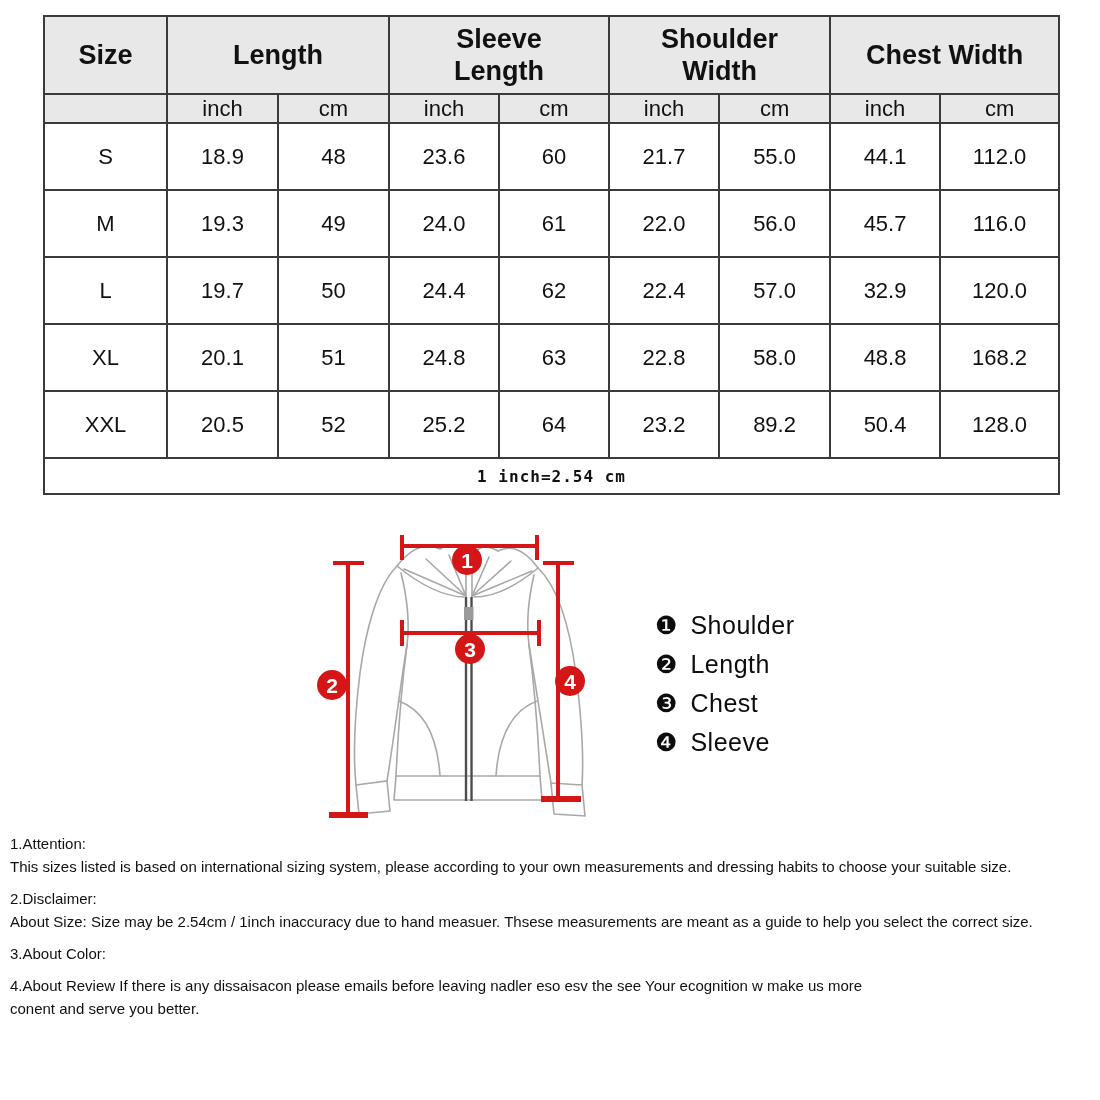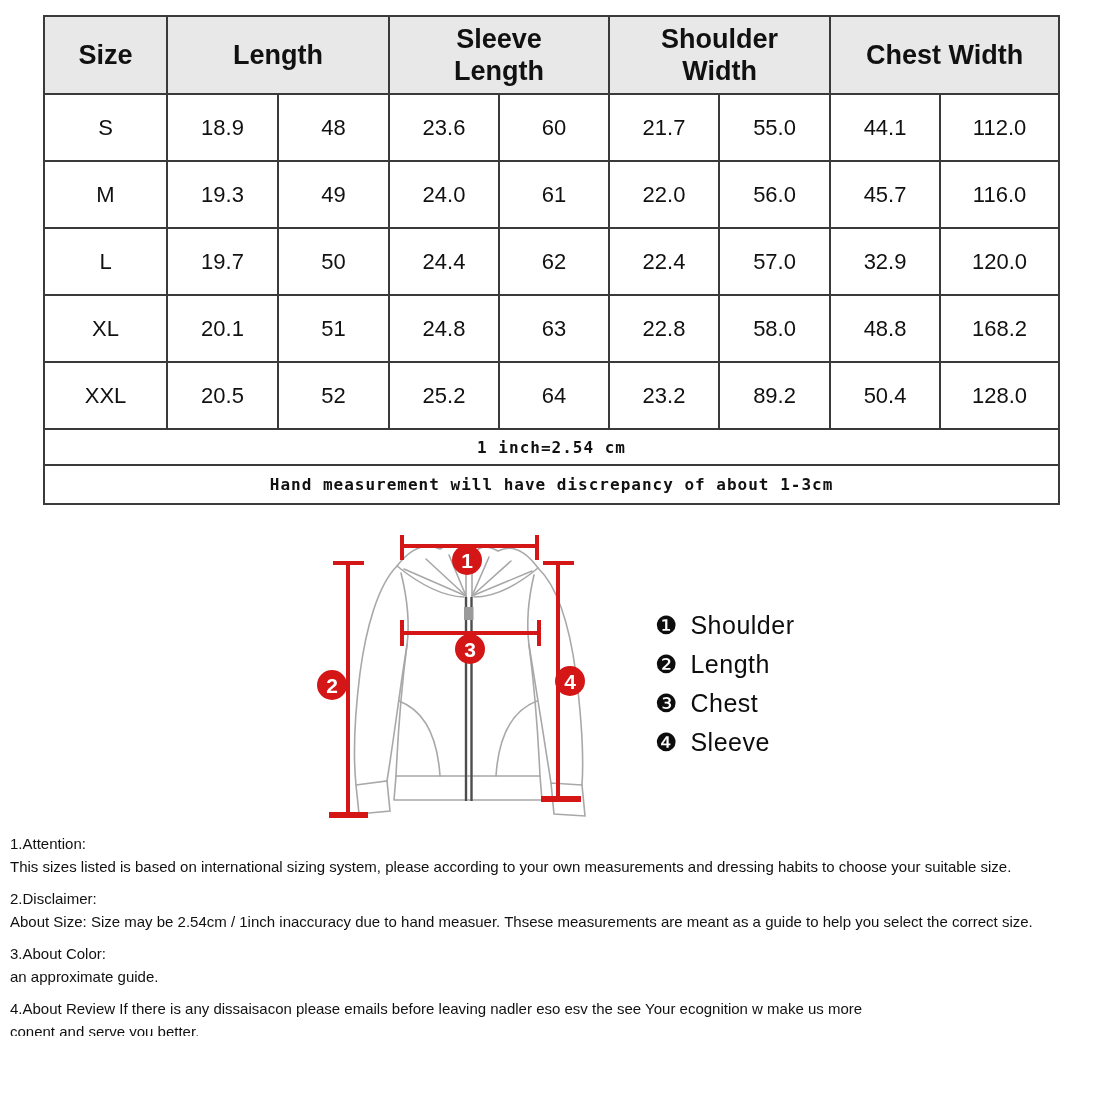--- a/index.html
+++ b/index.html
@@ -50,20 +50,31 @@
       <tbody>
         <tr>
           <th class="hdr">Size</th>
           <th class="hdr" colspan="2">Length</th>
           <th class="hdr" colspan="2">Sleeve
 Length</th>
           <th class="hdr" colspan="2">Shoulder
 Width</th>
           <th class="hdr" colspan="2">Chest Width</th>
         </tr>
+        <tr>
+          <td class="unit"></td>
+          <td class="unit">inch</td>
+          <td class="unit">cm</td>
+          <td class="unit">inch</td>
+          <td class="unit">cm</td>
+          <td class="unit">inch</td>
+          <td class="unit">cm</td>
+          <td class="unit">inch</td>
+          <td class="unit">cm</td>
+        </tr>
 
         <tr>
           <td class="cell">S</td>
           <td class="cell">18.9</td>
           <td class="cell">48</td>
           <td class="cell">23.6</td>
           <td class="cell">60</td>
           <td class="cell">21.7</td>
           <td class="cell">55.0</td>
           <td class="cell">44.1</td>
@@ -110,23 +121,20 @@
           <td class="cell">64</td>
           <td class="cell">23.2</td>
           <td class="cell">89.2</td>
           <td class="cell">50.4</td>
           <td class="cell">128.0</td>
         </tr>
 
         <tr>
           <td class="note-cell" colspan="9">1 inch=2.54 cm</td>
         </tr>
-        <tr>
-          <td class="note-cell note-cell2" colspan="9">Hand measurement will have discrepancy of about 1-3cm</td>
-        </tr>
       </tbody>
     </table>
   </div>
 
   <svg class="diagram" viewBox="0 0 330 300">
 
     <g stroke="#a8a8a8" stroke-width="1.6" fill="none" stroke-linecap="round">
 
       <path d="M97,33 Q118,6 140,16 Q160,4 166,26 L166,63"></path>
       <path d="M238,35 Q218,8 198,18 Q178,7 172,26 L172,63"></path>
@@ -220,21 +228,20 @@
     <div class="note-para">
       <div class="note-line">1.Attention:</div>
       <div class="note-line">This sizes listed is based on international sizing system, please according to your own measurements and dressing habits to choose your suitable size.</div>
     </div>
     <div class="note-para">
       <div class="note-line">2.Disclaimer:</div>
       <div class="note-line">About Size: Size may be 2.54cm / 1inch inaccuracy due to hand measuer. Thsese measurements are meant as a guide to help you select the correct size.</div>
     </div>
     <div class="note-para">
       <div class="note-line">3.About Color:</div>
-      <div class="note-line">an approximate guide.</div>
     </div>
     <div class="note-para">
       <div class="note-line">4.About Review If there is any dissaisacon please emails before leaving nadler eso esv the see Your ecognition w make us more</div>
       <div class="note-line">conent and serve you better.</div>
     </div>
   </div>
 
 </div>
 
 </body></html>

